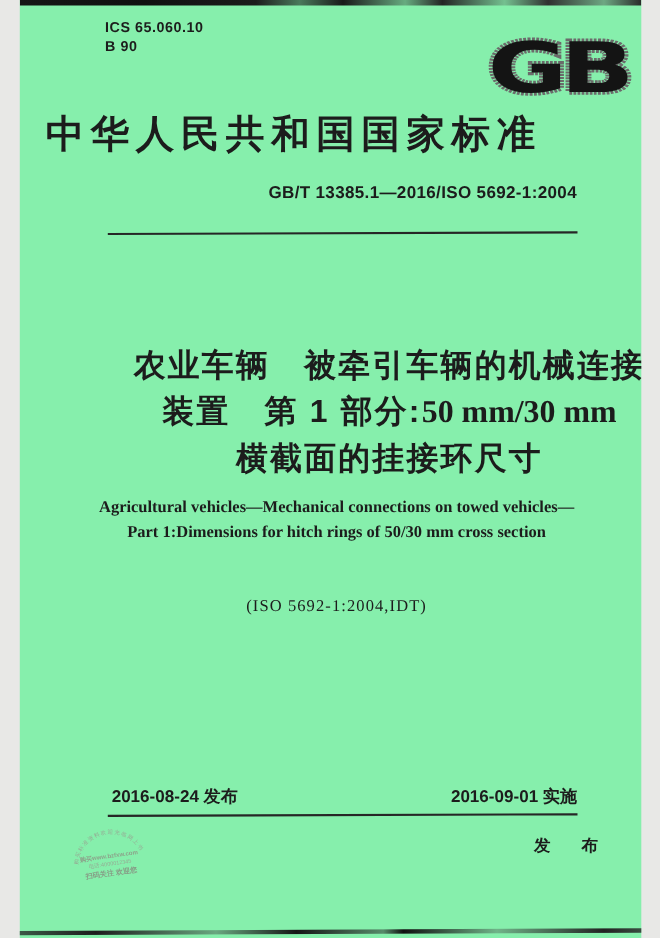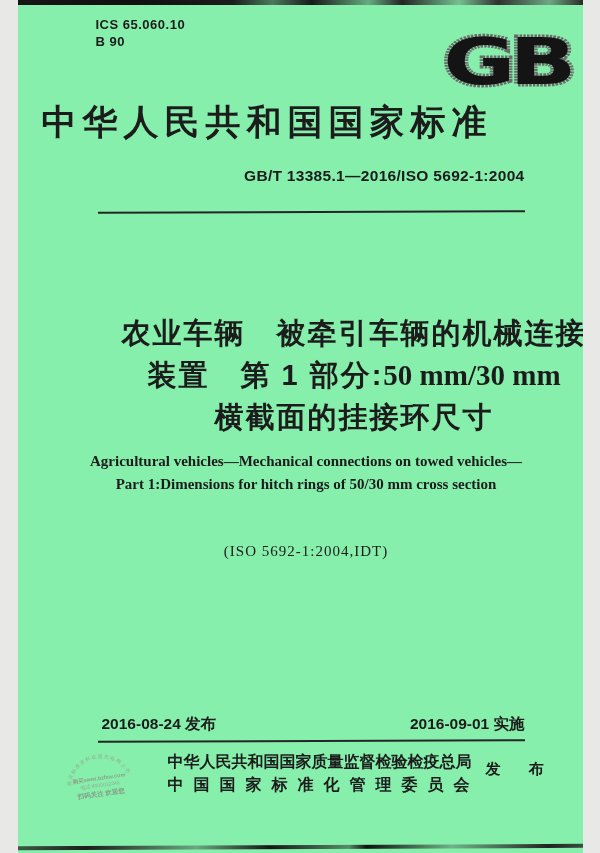--- a/index.html
+++ b/index.html
@@ -155,22 +155,18 @@
       </defs>
       <text font-size="5" fill="#9a958c" letter-spacing="1">
         <textPath href="#wm-arc">购买标准资料欢迎光临网上书店</textPath>
       </text>
       <text x="37" y="36" text-anchor="middle" font-size="5.5" fill="#8e897f" font-weight="bold">购买www.bzfxw.com</text>
       <text x="37" y="43" text-anchor="middle" font-size="5" fill="#9a958c">电话:4000012345</text>
       <text x="37" y="52" text-anchor="middle" font-size="6.5" fill="#87827a" font-weight="bold">扫码关注 欢迎您</text>
     </svg>
   </div>
 
-  <div class="publisher">
-    <div class="line1">中华人民共和国国家质量监督检验检疫总局</div>
-    <div class="line2">中国国家标准化管理委员会</div>
-  </div>
 
   <div class="release-label">发 布</div>
 
   <div class="scan-strip-bottom"></div>
 
 </div>
 
 </body></html>

